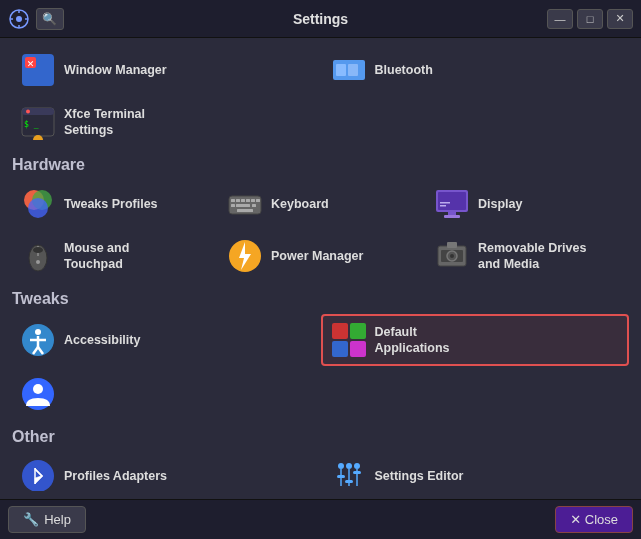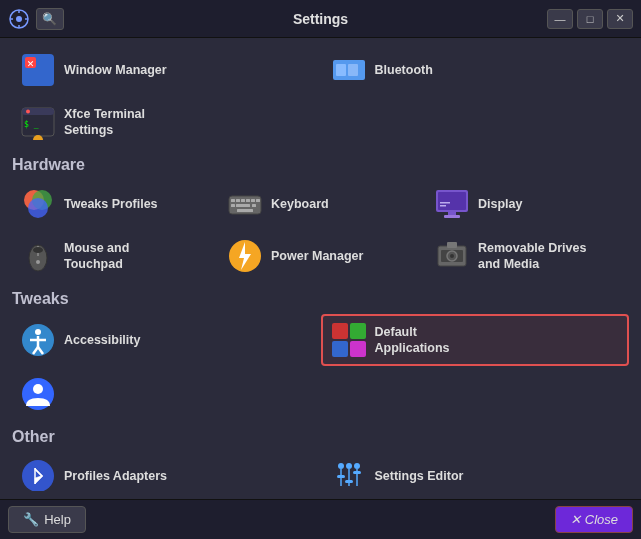--- a/index.html
+++ b/index.html
@@ -144,23 +144,22 @@
       gap: 5px;
       padding: 5px 14px;
       background: #3a3a4a;
       border: 1px solid #555;
       border-radius: 4px;
       cursor: pointer;
       font-size: 13px;
       color: #ddd;
     }
     .close-btn {
-      background: #6d28d9;
+      background: #4c1d95;
       border-color: #884444;
-      font-style: italic;
     }
 
     .scrollable-content {
       height: 100%;
       overflow-y: auto;
       overflow-x: hidden;
     }
     .scrollable-content::-webkit-scrollbar {
       width: 6px;
     }

